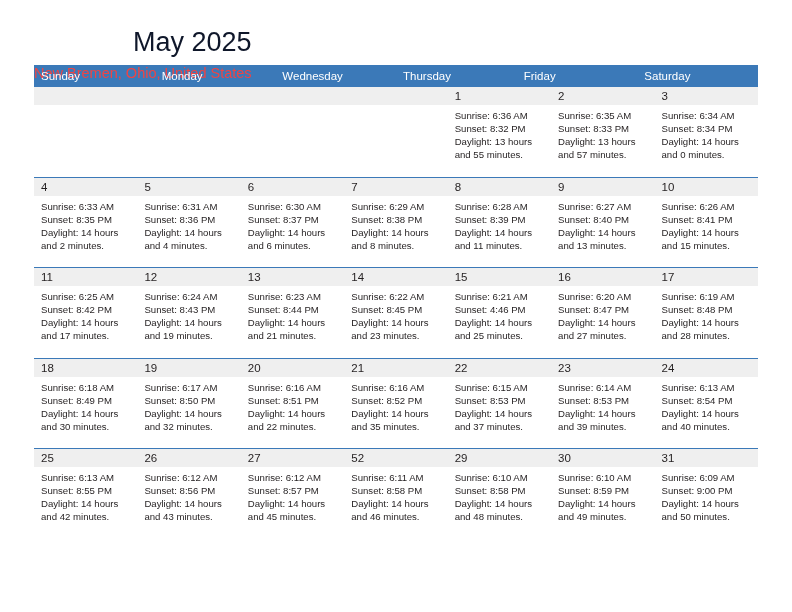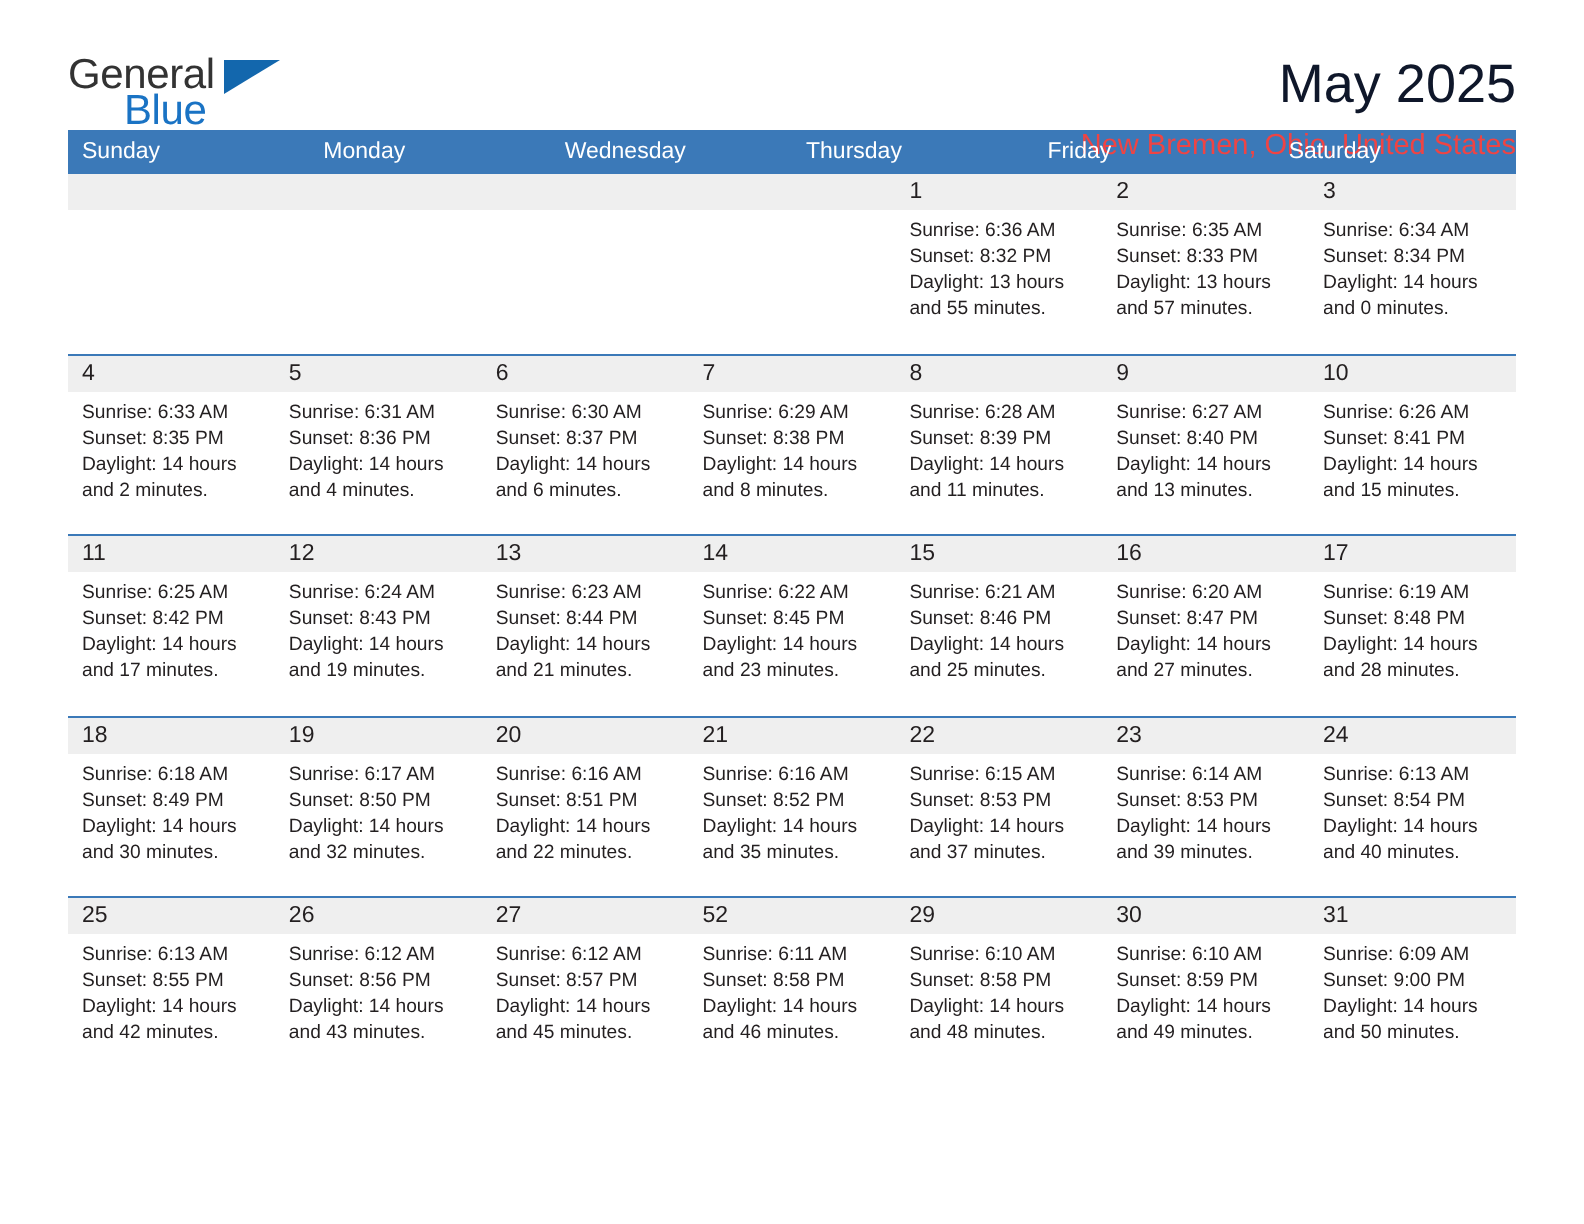--- a/index.html
+++ b/index.html
@@ -136,25 +136,20 @@
     white-space: nowrap;
     overflow: hidden;
   }
 </style>
 </head>
 <body>
 
 <div class="page">
 
   <div class="masthead">
-    <div class="logo">
-      <span class="logo-general">General</span>
-      <span class="logo-triangle"></span>
-      <span class="logo-blue">Blue</span>
-    </div>
     <div class="title-block">
       <div class="cal-title">May 2025</div>
       <div class="cal-subtitle">New Bremen, Ohio, United States</div>
     </div>
   </div>
 
   <div class="calendar">
     <div class="weekday-row">
       <div class="weekday">Sunday</div>
       <div class="weekday">Monday</div>
@@ -308,21 +303,21 @@
       <div>Sunrise: 6:22 AM</div>
       <div>Sunset: 8:45 PM</div>
       <div>Daylight: 14 hours</div>
       <div>and 23 minutes.</div>
     </div>
   </div>
           <div class="day-cell">
     <div class="day-number">15</div>
     <div class="day-info">
       <div>Sunrise: 6:21 AM</div>
-      <div>Sunset: 8:46 PM</div>
+      <div>Sunset: 4:46 PM</div>
       <div>Daylight: 14 hours</div>
       <div>and 25 minutes.</div>
     </div>
   </div>
           <div class="day-cell">
     <div class="day-number">16</div>
     <div class="day-info">
       <div>Sunrise: 6:20 AM</div>
       <div>Sunset: 8:47 PM</div>
       <div>Daylight: 14 hours</div>

